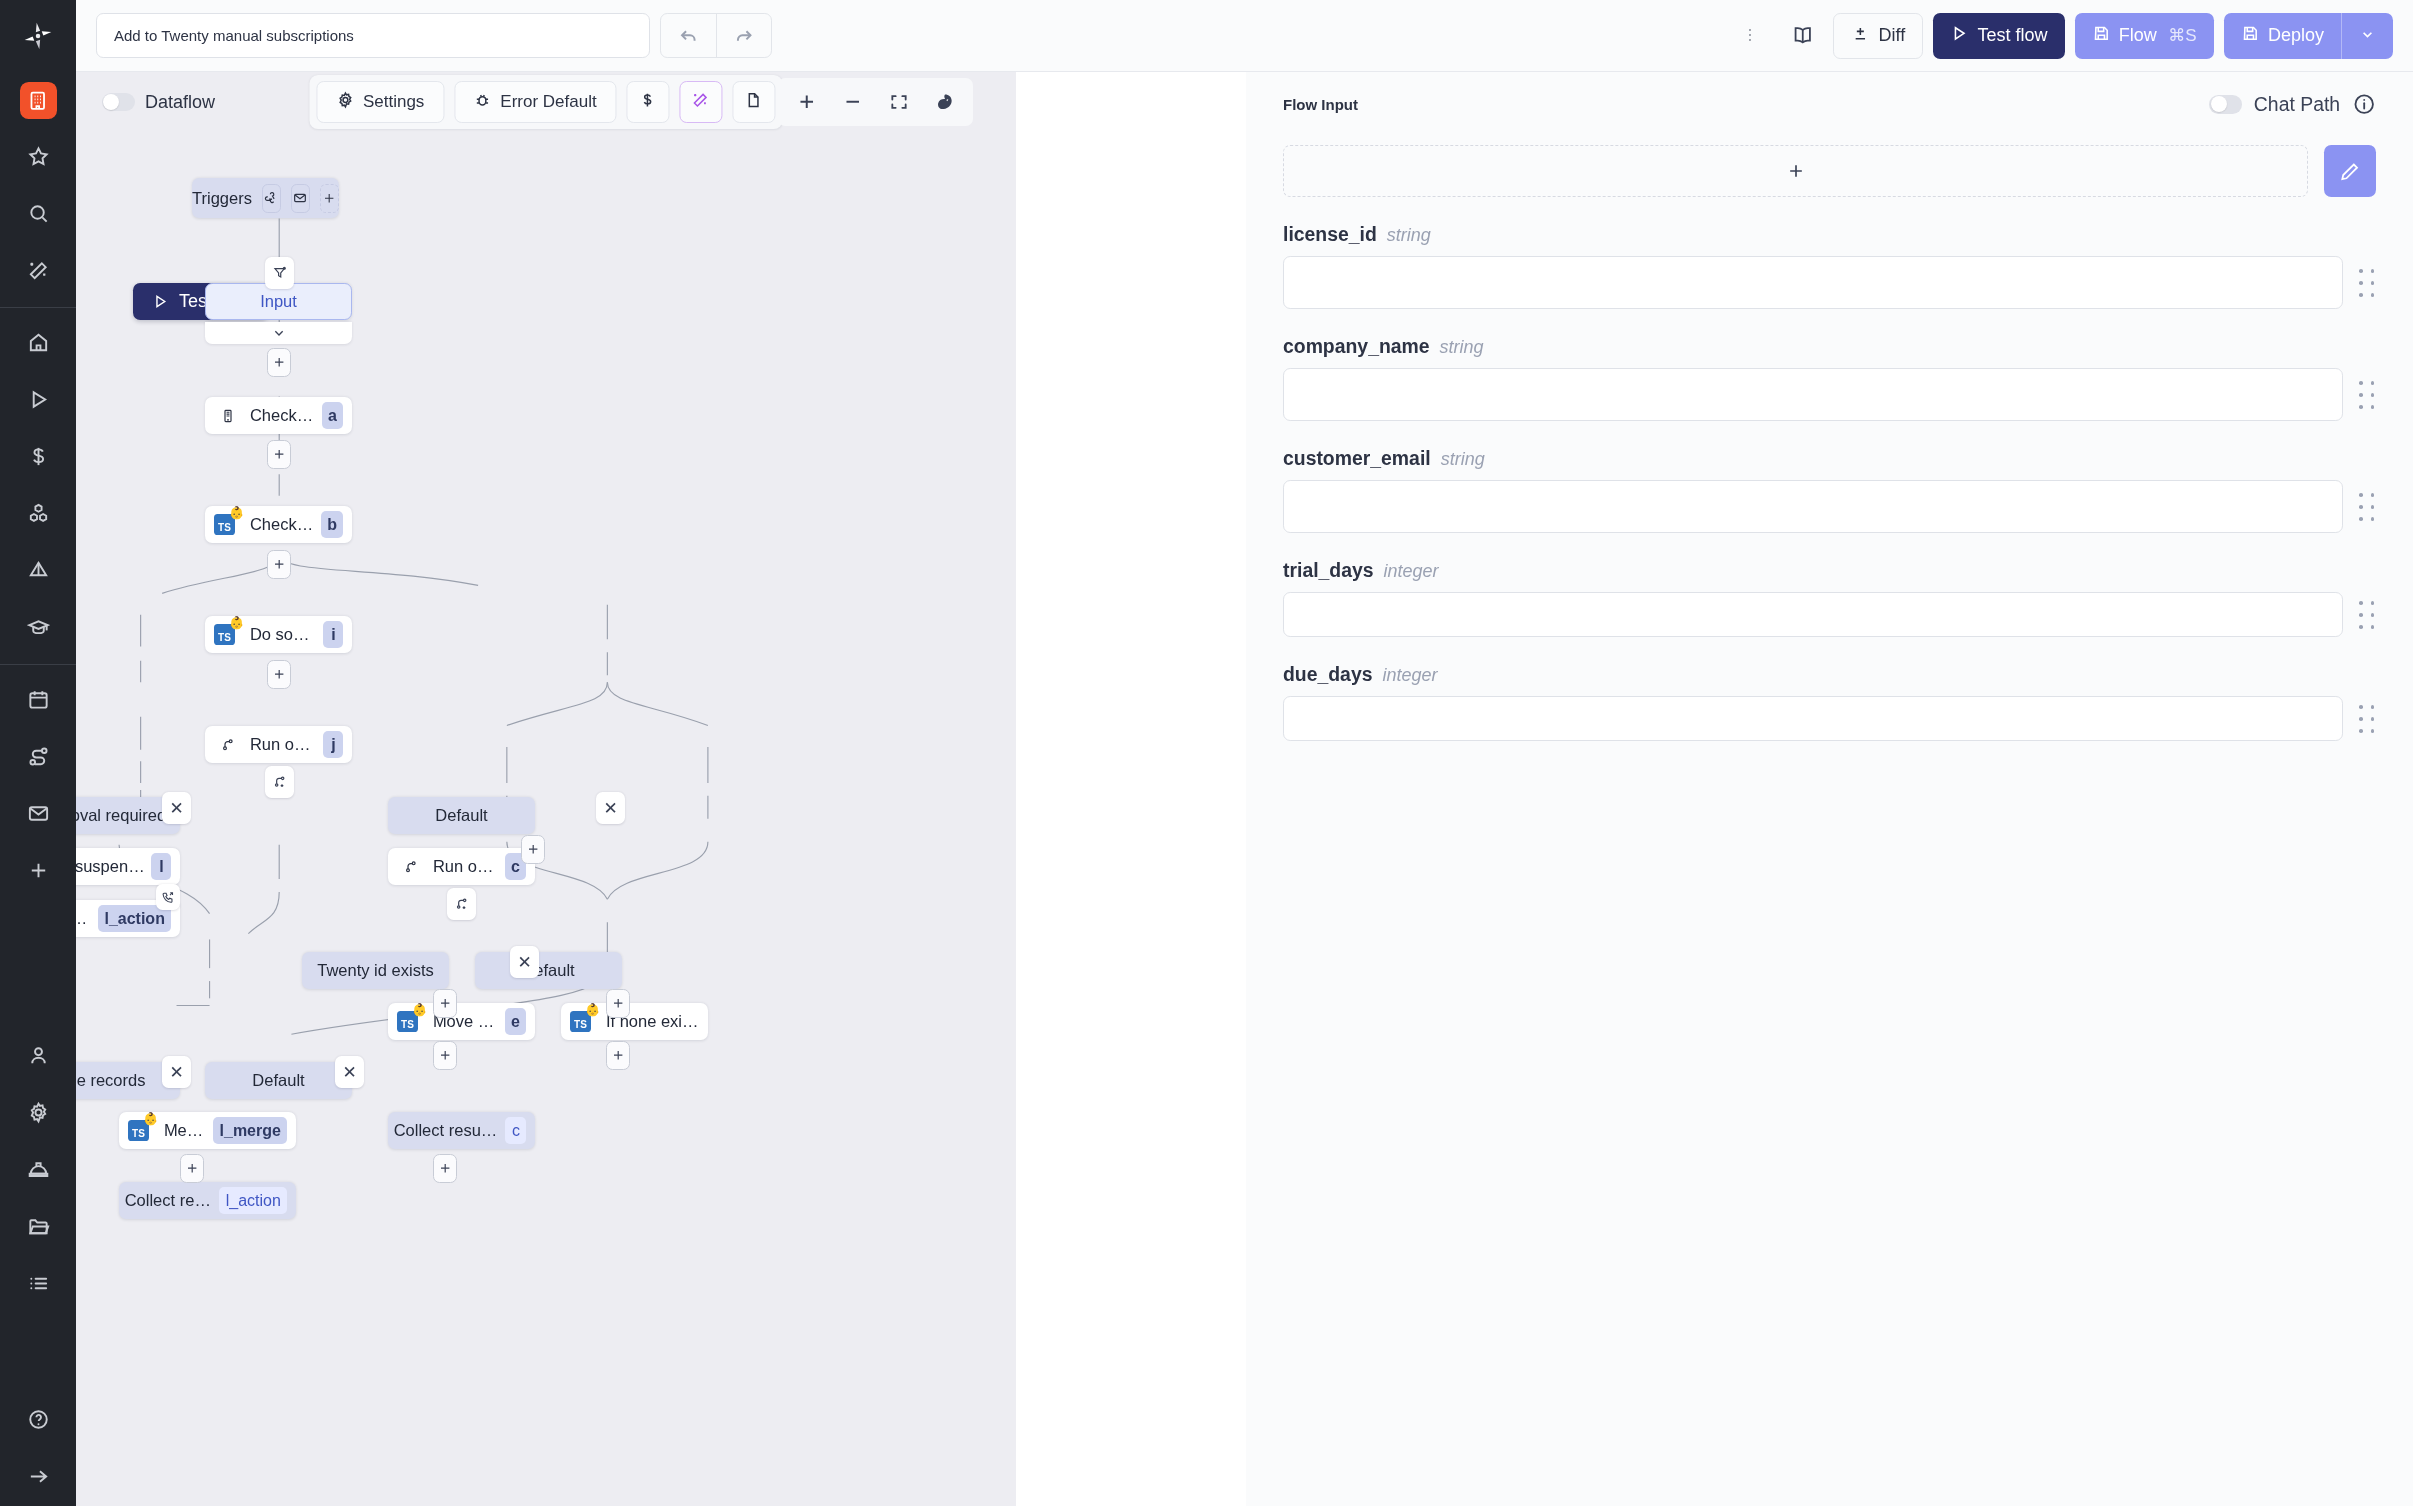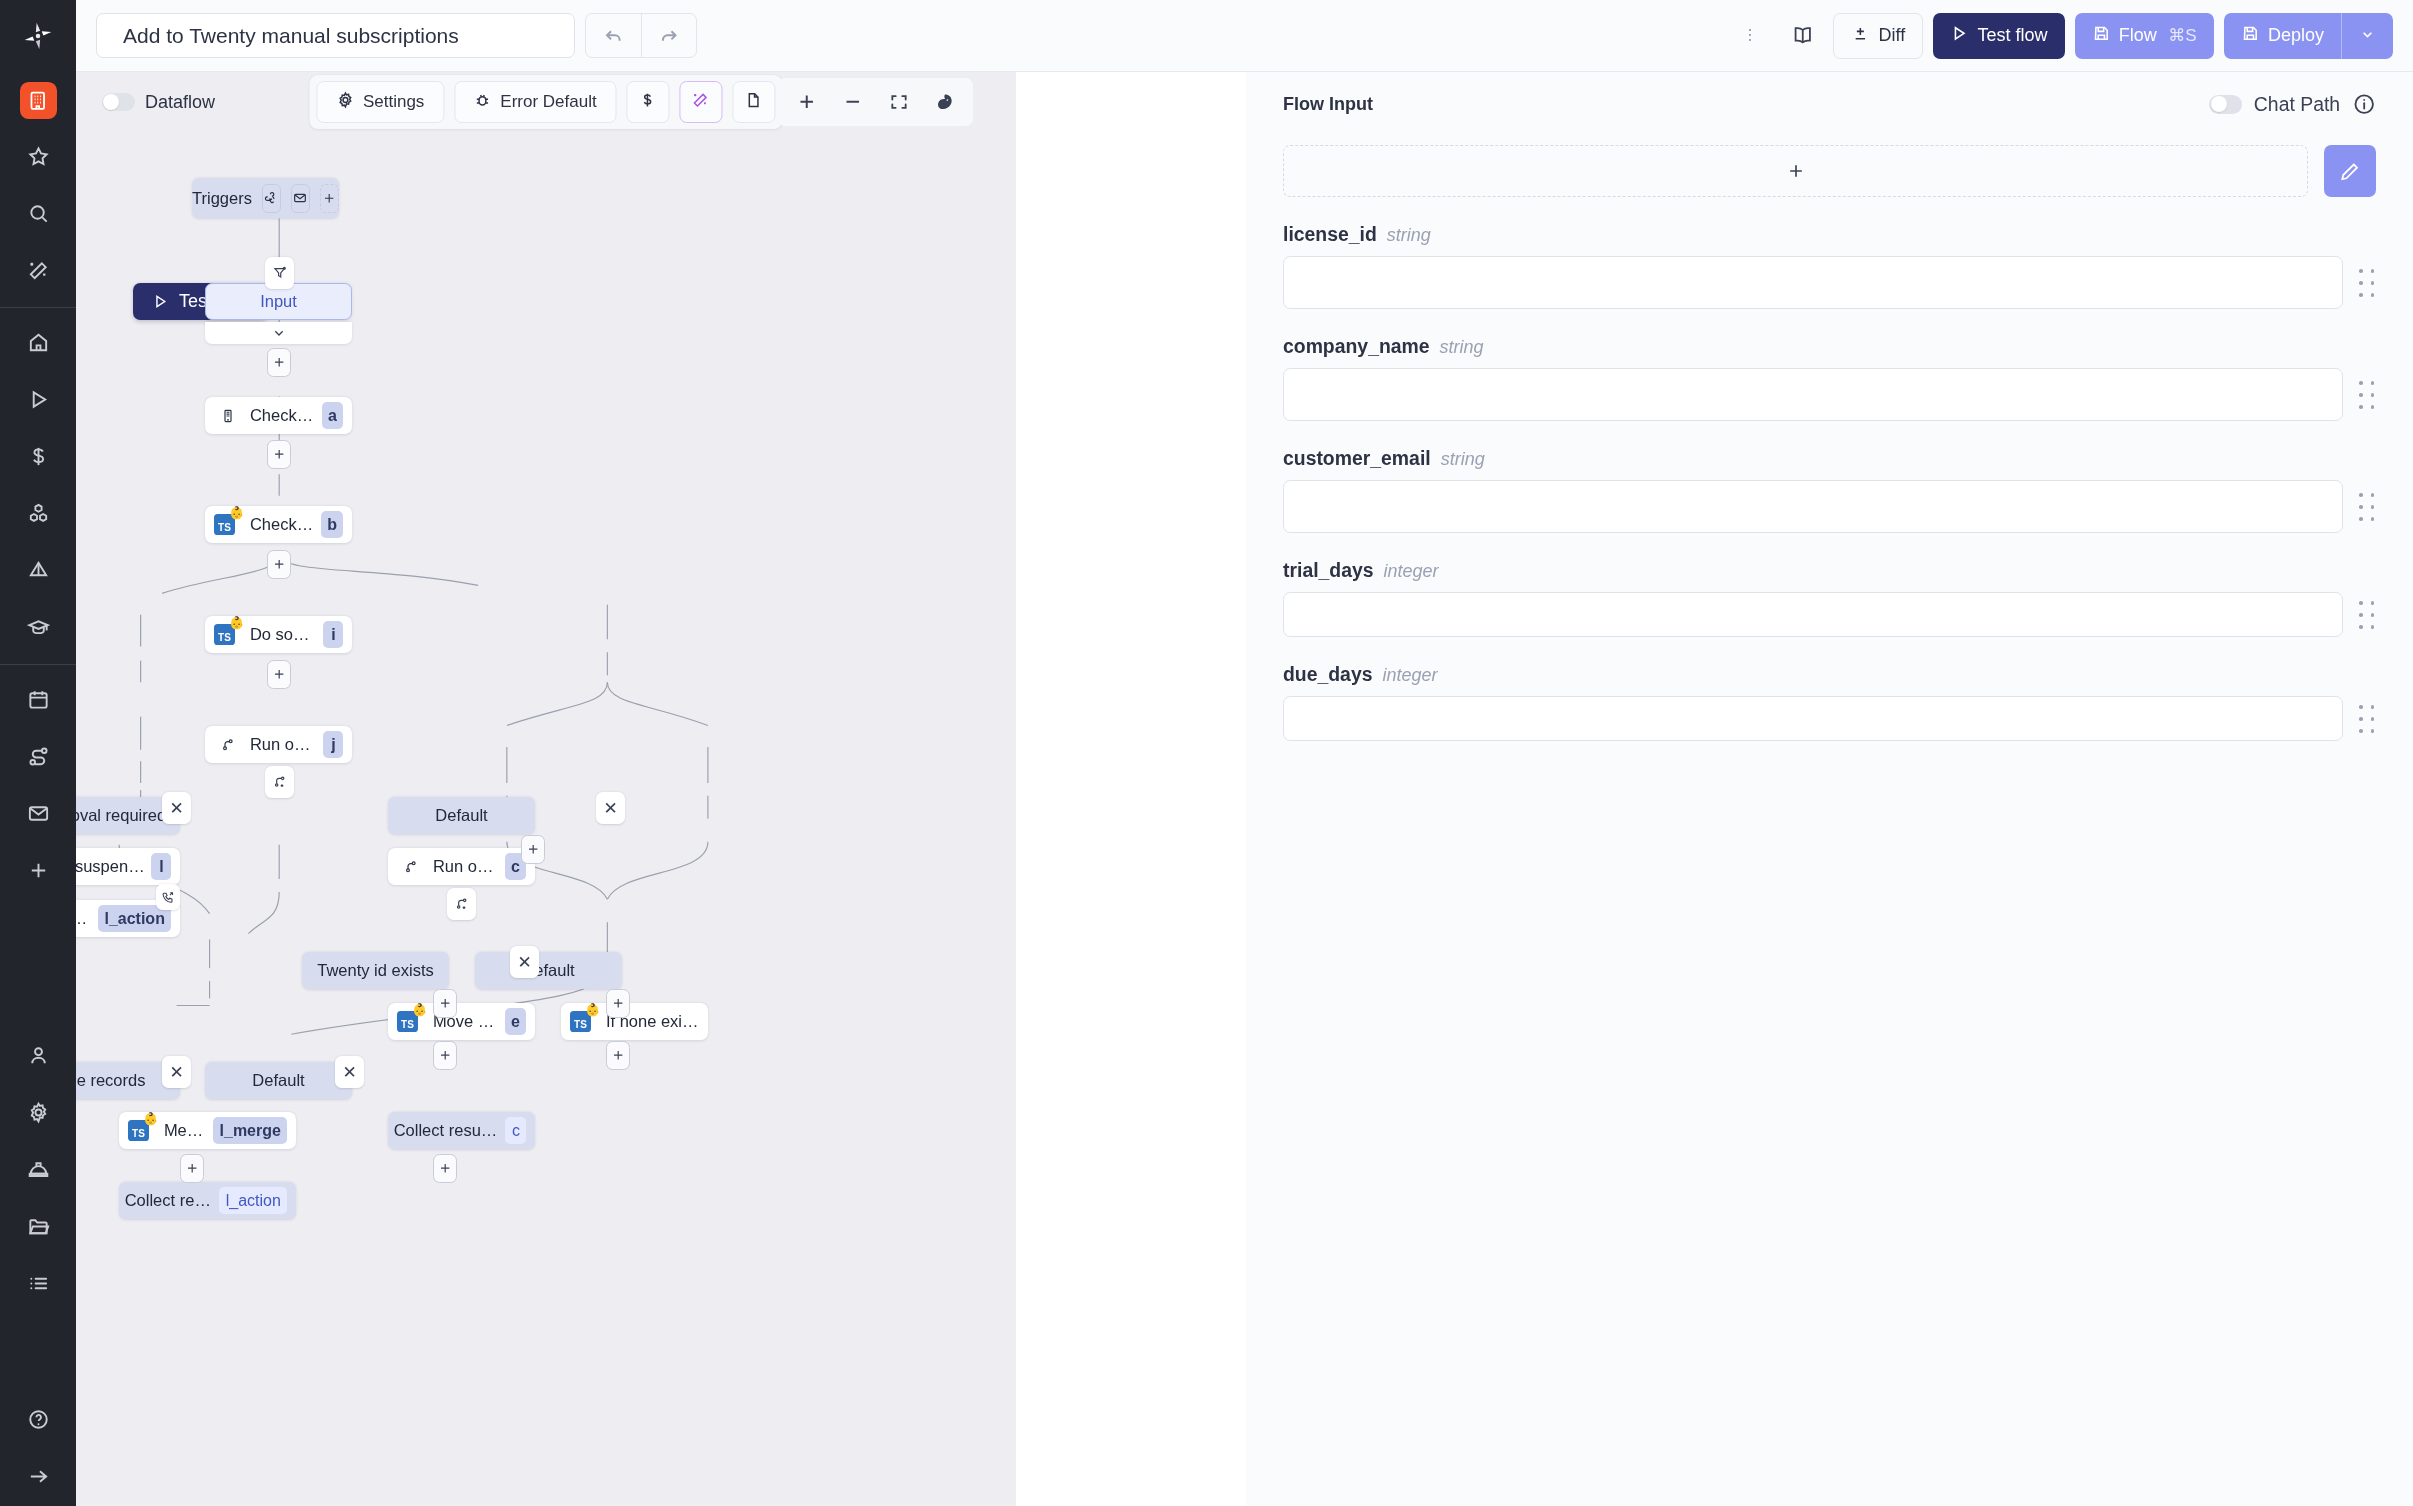--- a/index.html
+++ b/index.html
@@ -31,22 +31,22 @@
   #rail .ws-badge svg { stroke: #ffffff; }
   #rail .rail-spacer { flex: 1 1 auto; }
 
   
   #topbar {
     position: absolute; left: 76px; top: 0; right: 0; height: 72px;
     background: #fafbfc; border-bottom: 0.7px solid #e7e9ee;
     display: flex; align-items: center; padding: 0 20px; gap: 10px; z-index: 30;
   }
   #title-input {
-    width: 479px; height: 45px; border: 0.7px solid #dfe2e8; border-radius: 7.2px;
-    background: #ffffff; padding: 0 26px; font-size: 21px; color: #2d3344;
+    width: 554px; height: 45px; border: 0.7px solid #dfe2e8; border-radius: 7.2px;
+    background: #ffffff; padding: 0 17px; font-size: 15px; color: #2d3344;
     font-family: "Liberation Sans", sans-serif; outline: none;
   }
   .undoredo { display: flex; border: 0.7px solid #e2e5ea; border-radius: 7.2px; overflow: hidden; background:#fafbfc; height:45px;}
   .undoredo .ub { width: 55px; height:43px; display: flex; align-items: center; justify-content: center; cursor: pointer; }
   .undoredo .ub + .ub { border-left: 0.7px solid #e2e5ea; }
   .undoredo svg { stroke: #9aa1b0; fill: none; stroke-width: 2.2; }
 
   .path-wrap {
     display: flex; align-items: center; height: 45px;
     background: #e8eaf0; border-radius: 7.2px; overflow: hidden; margin-left: 11.5px;
@@ -183,21 +183,21 @@
     box-shadow:0 1.4px 4.3px rgba(25,30,55,.2);
   }
   #canvas-testflow svg { stroke:#fff; fill:none; stroke-width:2; }
 
   
   #right {
     position:absolute; left:1246px; top:72px; right:0; bottom:0;
     background:#fafbfc; overflow:hidden; padding: 0 37px;
   }
   #right-head { display:flex; align-items:center; justify-content:space-between; padding-top: 20px; }
-  #flow-input-title { font-size:18px; font-weight:bold; color:#2d3344; }
+  #flow-input-title { font-size:15px; font-weight:bold; color:#2d3344; }
   .chat-mode { display:flex; align-items:center; gap:11.5px; }
   .chat-mode .cm-label { font-size:19.4px; color:#3b4256; }
   .chat-mode .info { width:24.4px; height:24.4px; }
   .chat-mode .info svg { stroke:#3b4256; fill:none; stroke-width:1.8; }
 
   #add-row { display:flex; align-items:flex-start; gap:16px; margin-top: 29px; }
   #add-field {
     flex:1 1 auto; height:52px; border:1.4px dashed #d7dae2; border-radius:7.2px;
     display:flex; align-items:center; justify-content:center; cursor:pointer;
   }

